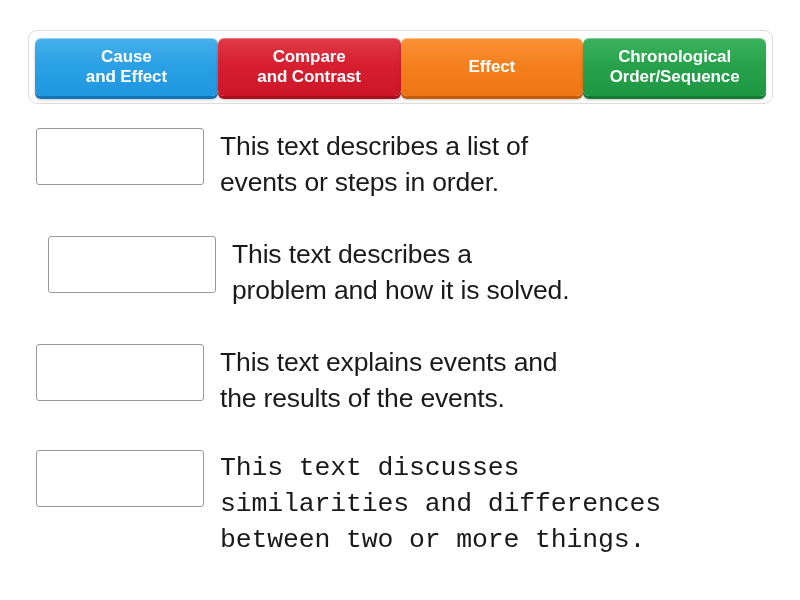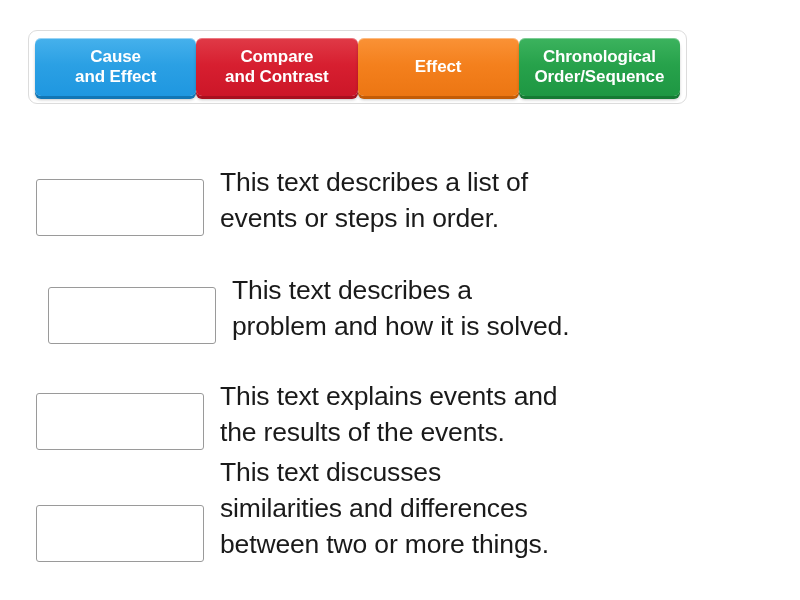--- a/index.html
+++ b/index.html
@@ -21,21 +21,21 @@
     width: 800px;
     height: 600px;
     background: #ffffff;
   }
 
   
   .tiles-tray {
     position: absolute;
     left: 28px;
     top: 30px;
-    width: 659px;
+    width: 745px;
     height: 74px;
     box-sizing: border-box;
     border: 1px solid #dcdcdc;
     border-radius: 9px;
     background: #ffffff;
     display: flex;
     align-items: center;
     padding: 0 6px;
     gap: 0;
   }
@@ -95,21 +95,21 @@
   
   .rows {
     position: absolute;
     left: 0;
     top: 128px;
     width: 800px;
   }
 
   .row {
     display: flex;
-    align-items: flex-end;
+    align-items: flex-start;
     padding-left: 36px;
     box-sizing: border-box;
     width: 800px;
   }
 
   .dropzone {
     flex: 0 0 auto;
     width: 168px;
     height: 57px;
     box-sizing: border-box;
@@ -124,21 +124,21 @@
     font-size: 26.5px;
     line-height: 36px;
     letter-spacing: -0.15px;
     white-space: pre-line;
   }
 
   
   .row-1 { height: 108px; }
   .row-2 { height: 108px; padding-left: 48px; }
   .row-3 { height: 106px; }
-  .row-4 { height: 112px; }
+  .row-4 { height: 112px; font-family: Liberation Mono, monospace; }
 </style>
 </head>
 <body>
 
 <div id="app">
 
   <div class="tiles-tray">
 
     <div class="tile c-blue" draggable="true">
       <span class="tile-line">Cause</span>

